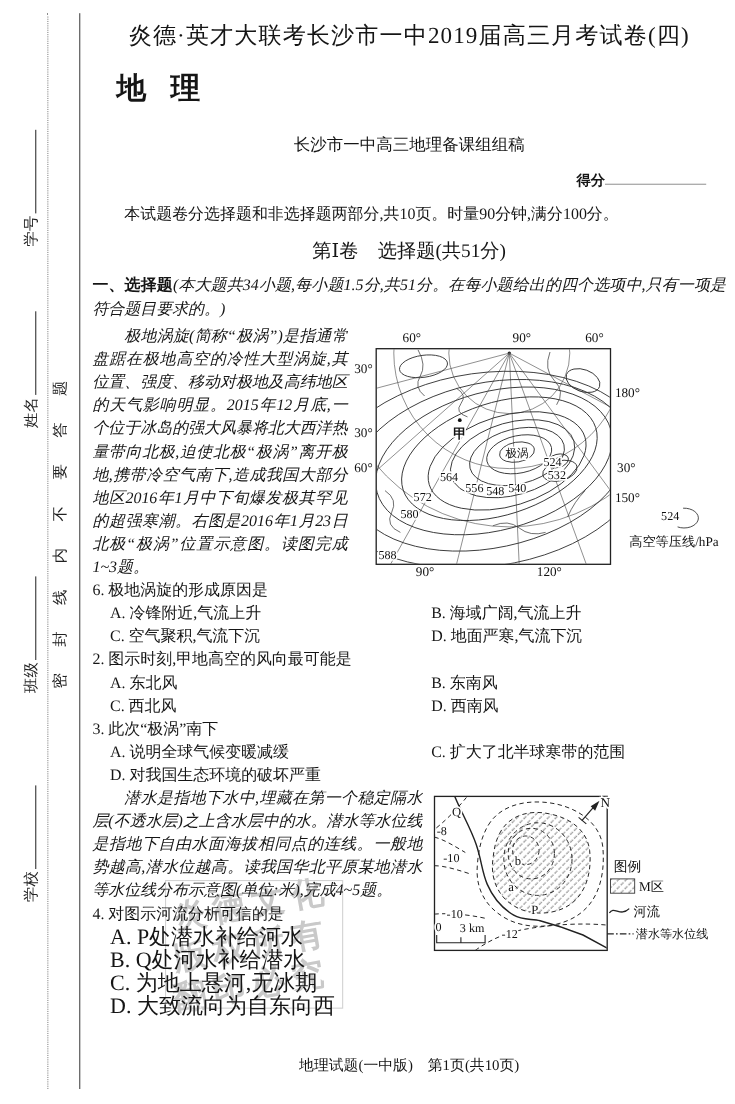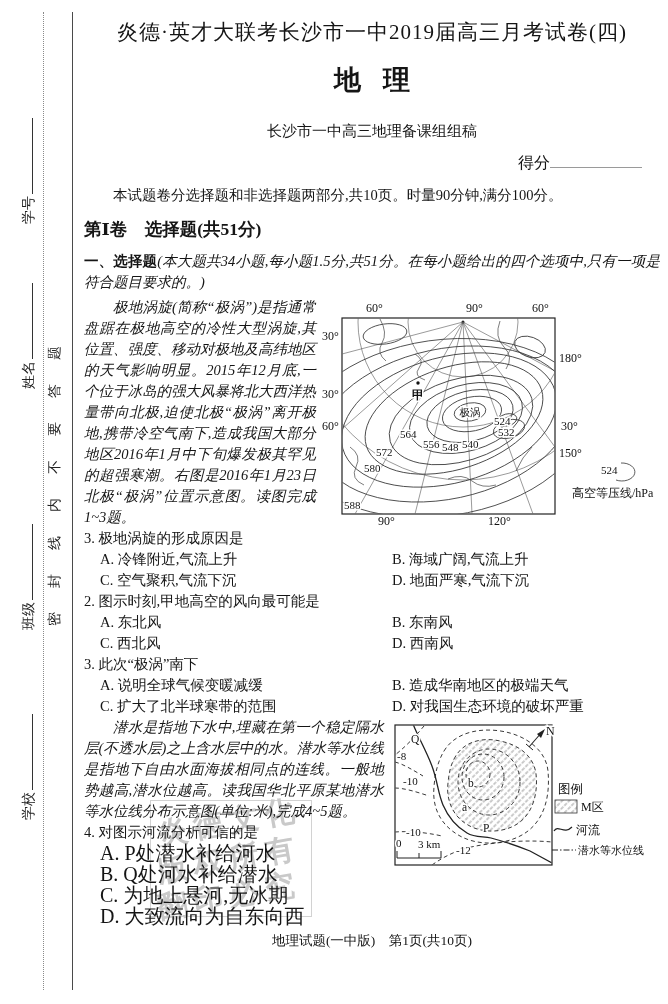--- a/index.html
+++ b/index.html
@@ -16,47 +16,47 @@
   .field{width:130px;left:-36px;text-align:center;}
   .field .blank{display:inline-block;width:76px;border-bottom:1px solid #333;height:12px;vertical-align:baseline;margin-left:2px;}
   .field-xuehao{top:162px;} .field-xingming{top:327px;} .field-banji{top:568px;} .field-xuexiao{top:758px;}
   
   .watermark{position:absolute;left:150px;top:800px;width:160px;height:115px;border:1px solid #d2d2d2;z-index:0;}
   .watermark .wline{position:absolute;left:6px;width:150px;font-size:30px;letter-spacing:6px;color:#c9c9c9;transform:rotate(-10deg);font-weight:bold;}
   .wline.w1{top:0px;} .wline.w2{top:38px;} .wline.w3{top:74px;}
   
   .content{position:absolute;left:84px;top:10px;width:576px;z-index:1;}
   .exam-title{text-align:center;font-size:21px;font-weight:normal;margin:8px 0 0 0;letter-spacing:1px;}
-  .subject{text-align:center;font-size:27px;font-weight:bold;margin:16px 0 0 0;letter-spacing:22px;text-indent:22px;}
+  .subject{text-align:left;font-size:27px;font-weight:bold;margin:16px 0 0 0;letter-spacing:22px;text-indent:22px;}
   .byline{text-align:center;font-size:15px;font-weight:normal;margin:24px 0 0 0;}
-  .score-row{text-align:right;font-size:16px;font-weight:normal;margin:12px 18px 0 0;}
+  .score-row{text-align:right;font-size:13px;font-weight:bold;margin:12px 18px 0 0;}
   .score-row .score-line{display:inline-block;width:92px;border-bottom:1.5px solid #9a9a9a;height:14px;}
   .intro{font-size:14.5px;margin:12px 0 0 0;text-indent:2em;}
-  .section-heading{text-align:left;font-size:17.5px;font-weight:bold;margin:12px 0 10px 0;}
+  .section-heading{text-align:center;font-size:17.5px;font-weight:normal;margin:12px 0 10px 0;}
   .directions{font-size:14.5px;line-height:21px;margin:2px 0 4px 0;text-align:justify;}
   .directions .lead{font-weight:bold;}
   .directions .rest{font-style:italic;}
   .passage{font-size:14.5px;line-height:21px;text-indent:2em;text-align:justify;font-style:italic;margin:0;}
   .fig{float:right;margin:2px 0 2px 4px;}
   .qblock{clear:none;}
   .qstem{font-size:14.5px;line-height:21px;margin:0;}
   .opts2{display:grid;grid-template-columns:292px 1fr;padding-left:16px;font-size:14.5px;line-height:21px;}
   .opts1{padding-left:16px;font-size:20px;line-height:21px;}
   .opts1 .opt{display:block;}
   
   svg{display:block;}
   svg text{font-family:"Liberation Serif","DejaVu Serif",serif;fill:#111;}
   .halo{paint-order:stroke;stroke:#ffffff;stroke-width:3px;}
   .cline{fill:none;stroke:#333;stroke-width:0.8;}
   .gridline{fill:none;stroke:#555;stroke-width:0.6;}
   .coast{fill:none;stroke:#444;stroke-width:0.7;}
   .dashc{fill:none;stroke:#222;stroke-width:0.9;stroke-dasharray:4 3;}
   .river{fill:none;stroke:#222;stroke-width:1.3;}
   
-  .footer{position:absolute;left:84px;top:932px;width:576px;text-align:center;font-size:13.5px;z-index:1;}
+  .footer{position:absolute;left:84px;top:960px;width:576px;text-align:center;font-size:13.5px;z-index:1;}
 </style>
 </head>
 <body>
 
 <div class="seal-line-dotted"></div>
 <div class="seal-line-solid"></div>
 <div class="rot seal-text">密封线内不要答题</div>
 <div class="rot field field-xuehao"><span>学号</span><span class="blank"></span></div>
 <div class="rot field field-xingming"><span>姓名</span><span class="blank"></span></div>
 <div class="rot field field-banji"><span>班级</span><span class="blank"></span></div>
@@ -152,42 +152,41 @@
       <g>
         <path class="cline" d="M301,164 a13,9 0 1 1 -5,17"></path>
         <text class="halo" x="281" y="175" font-size="11">524</text>
         <text x="252" y="198" font-size="12">高空等压线/hPa</text>
       </g>
     </svg>
     <p class="passage">极地涡旋(简称“极涡”)是指通常盘踞在极地高空的冷性大型涡旋,其位置、强度、移动对极地及高纬地区的天气影响明显。2015年12月底,一个位于冰岛的强大风暴将北大西洋热量带向北极,迫使北极“极涡”离开极地,携带冷空气南下,造成我国大部分地区2016年1月中下旬爆发极其罕见的超强寒潮。右图是2016年1月23日北极“极涡”位置示意图。读图完成1~3题。</p>
   </div>
 
   <div class="qblock">
-    <p class="qstem">3. 极地涡旋的形成原因是</p>
+    <p class="qstem">6. 极地涡旋的形成原因是</p>
     <div class="opts2">
       <span class="opt">A. 冷锋附近,气流上升</span>
       <span class="opt">B. 海域广阔,气流上升</span>
       <span class="opt">C. 空气聚积,气流下沉</span>
       <span class="opt">D. 地面严寒,气流下沉</span>
     </div>
   </div>
   <div class="qblock">
     <p class="qstem">2. 图示时刻,甲地高空的风向最可能是</p>
     <div class="opts2">
       <span class="opt">A. 东北风</span>
       <span class="opt">B. 东南风</span>
       <span class="opt">C. 西北风</span>
       <span class="opt">D. 西南风</span>
     </div>
   </div>
   <div class="qblock">
     <p class="qstem">3. 此次“极涡”南下</p>
     <div class="opts2">
       <span class="opt">A. 说明全球气候变暖减缓</span>
-      <span class="opt">B. 造成华南地区的极端天气</span>
       <span class="opt">C. 扩大了北半球寒带的范围</span>
       <span class="opt">D. 对我国生态环境的破坏严重</span>
     </div>
   </div>
 
   <div>
     <svg class="fig" width="272" height="152" viewBox="0 0 272 152">
       <defs>
         <pattern id="hatch" width="5" height="5" patternUnits="userSpaceOnUse" patternTransform="rotate(45)">
           <line x1="1" y1="0" x2="1" y2="5" stroke="#888" stroke-width="1" stroke-dasharray="1.6 1.6"></line>

